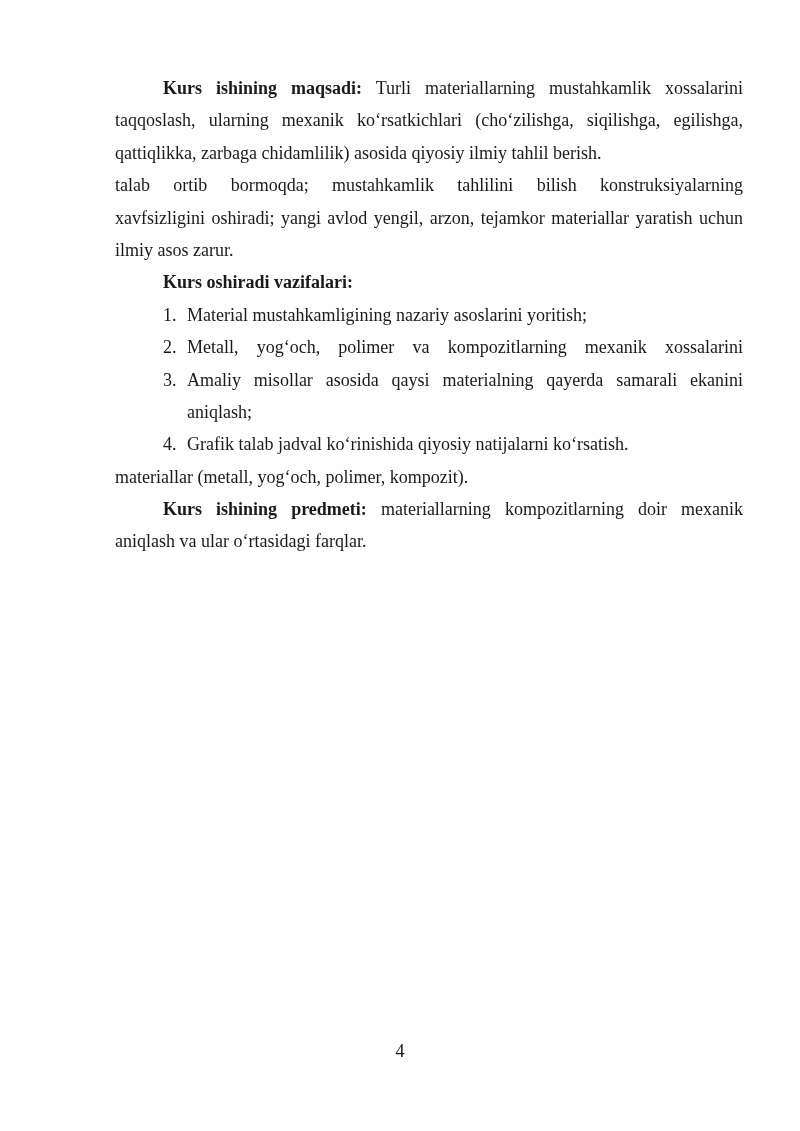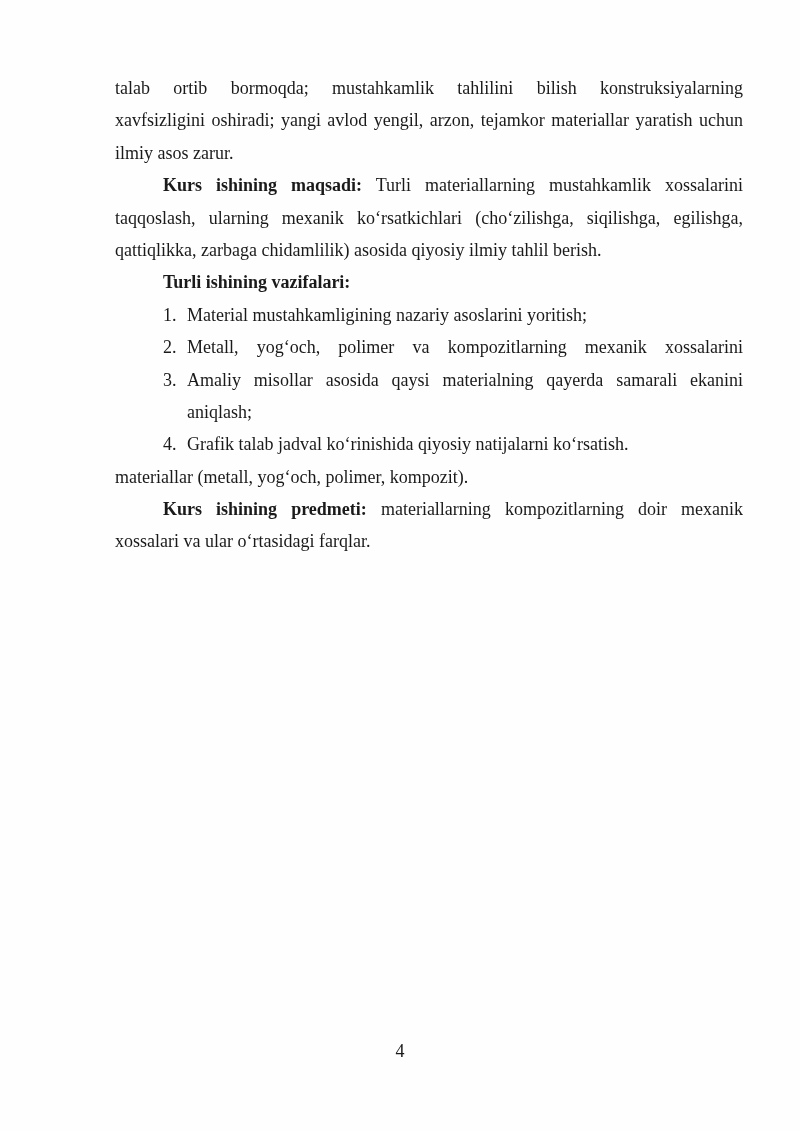--- a/index.html
+++ b/index.html
@@ -45,33 +45,33 @@
     line-height: 30px;
   }
 </style>
 </head>
 <body>
 
 <div class="page">
   <div class="content">
 
     <div>
+      <span class="line just indent"><b class="lbl">Kurs ishining maqsadi:</b> <span>Turli materiallarning mustahkamlik xossalarini</span></span>
+      <span class="line just">taqqoslash, ularning mexanik ko‘rsatkichlari (cho‘zilishga, siqilishga, egilishga,</span>
+      <span class="line">qattiqlikka, zarbaga chidamlilik) asosida qiyosiy ilmiy tahlil berish.</span>
+    </div>
+
+    <div>
       <span class="line just">talab ortib bormoqda; mustahkamlik tahlilini bilish konstruksiyalarning</span>
       <span class="line just">xavfsizligini oshiradi; yangi avlod yengil, arzon, tejamkor materiallar yaratish uchun</span>
       <span class="line">ilmiy asos zarur.</span>
     </div>
 
     <div>
-      <span class="line just indent"><b class="lbl">Kurs ishining maqsadi:</b> <span>Turli materiallarning mustahkamlik xossalarini</span></span>
-      <span class="line just">taqqoslash, ularning mexanik ko‘rsatkichlari (cho‘zilishga, siqilishga, egilishga,</span>
-      <span class="line">qattiqlikka, zarbaga chidamlilik) asosida qiyosiy ilmiy tahlil berish.</span>
-    </div>
-
-    <div>
-      <span class="line indent"><b class="lbl">Turli ishining vazifalari:</b></span>
+      <span class="line indent"><b class="lbl">Kurs oshiradi vazifalari:</b></span>
     </div>
 
     <div>
 
       <div>
         <span class="line item-line"><span class="item-num">1.</span><span>Material mustahkamligining nazariy asoslarini yoritish;</span></span>
       </div>
 
       <div>
         <span class="line item-line just"><span class="item-num">2.</span><span>Metall, yog‘och, polimer va kompozitlarning mexanik xossalarini</span></span>
@@ -87,19 +87,19 @@
       </div>
 
     </div>
 
     <div>
       <span class="line">materiallar (metall, yog‘och, polimer, kompozit).</span>
     </div>
 
     <div>
       <span class="line just indent"><b class="lbl">Kurs ishining predmeti:</b> <span>materiallarning kompozitlarning doir mexanik</span></span>
-      <span class="line">xossalari va ular o‘rtasidagi farqlar.</span>
+      <span class="line">aniqlash va ular o‘rtasidagi farqlar.</span>
     </div>
 
   </div>
 
   <div class="pageno">4</div>
 </div>
 
 </body></html>

